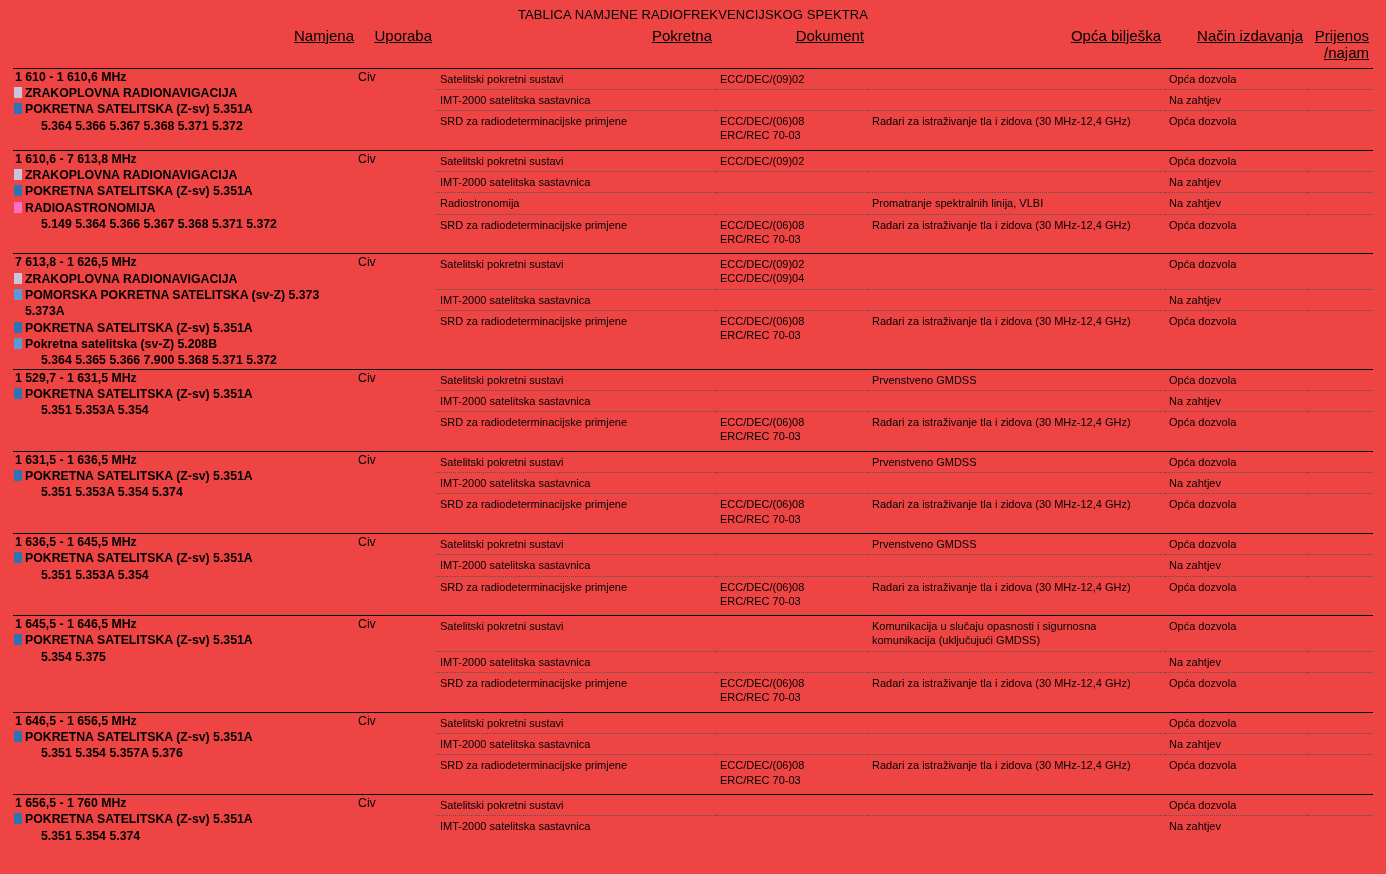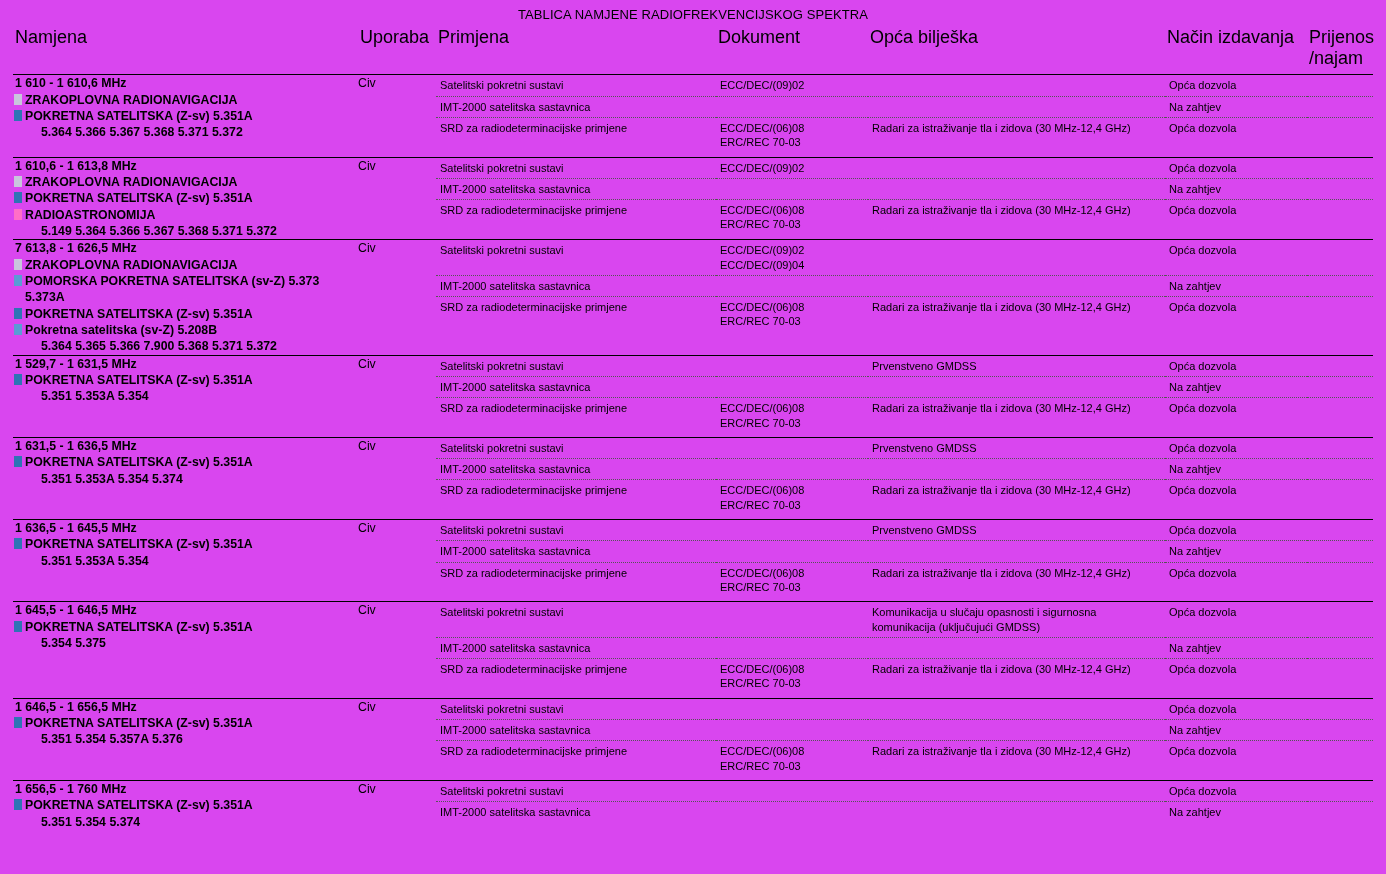--- a/index.html
+++ b/index.html
@@ -8,21 +8,21 @@
     background: #ffffff;
   }
   body {
     font-family: "Liberation Sans", sans-serif;
     color: #000000;
   }
   #page {
     position: relative;
     width: 1386px;
     height: 874px;
-    background: #d946ef;
+    background: #ef4444;
     box-sizing: border-box;
   }
   .doc-title {
     text-align: center;
     font-size: 13px;
     padding-top: 7px;
     padding-bottom: 3px;
     letter-spacing: 0.1px;
   }
   table.spectrum {
@@ -35,25 +35,26 @@
   table.spectrum col.c-namjena   { width: 345px; }
   table.spectrum col.c-uporaba   { width: 78px; }
   table.spectrum col.c-primjena  { width: 280px; }
   table.spectrum col.c-dokument  { width: 152px; }
   table.spectrum col.c-opca      { width: 297px; }
   table.spectrum col.c-nacin     { width: 142px; }
   table.spectrum col.c-prijenos  { width: 66px; }
 
   thead th {
     font-weight: normal;
-    text-align: left;
+    text-align: right;
     vertical-align: top;
-    font-size: 18px;
+    font-size: 15px;
     padding: 2px 4px 6px 2px;
     line-height: 1.15;
+    text-decoration: underline;
   }
   thead tr.head-row th {
     border-bottom: 1.6px solid #000;
   }
   .band-row > td {
     vertical-align: top;
     padding: 0;
     border-top: 1.1px solid #000;
   }
   .band-row:first-of-type > td { border-top: none; }
@@ -122,21 +123,21 @@
         <col class="c-primjena">
       <col class="c-dokument">
         <col class="c-opca">
         <col class="c-nacin">
         <col class="c-prijenos">
     </colgroup>
     <thead>
       <tr class="head-row">
         <th>Namjena</th>
         <th>Uporaba</th>
-        <th>Primjena</th>
+        <th>Pokretna</th>
         <th>Dokument</th>
         <th>Opća bilješka</th>
         <th>Način izdavanja</th>
         <th>
           <span>Prijenos</span><br>
           <span>/najam</span>
         </th>
       </tr>
     </thead>
     <tbody id="band-body">
@@ -178,21 +179,21 @@
                   <td>Radari za istraživanje tla i zidova (30 MHz-12,4 GHz)</td>
                   <td>Opća dozvola</td>
                   <td></td>
                 </tr>
               </tbody>
             </table>
           </td>
         </tr>
         <tr class="band-row">
           <td class="namjena-cell">
-            <div class="band-label">1 610,6 - 1 613,8 MHz</div>
+            <div class="band-label">1 610,6 - 7 613,8 MHz</div>
             <div class="alloc-line"><span class="swatch" style="background: rgb(201, 197, 221);"></span><span>ZRAKOPLOVNA RADIONAVIGACIJA</span></div>
             <div class="alloc-line"><span class="swatch" style="background: rgb(46, 116, 181);"></span><span>POKRETNA SATELITSKA (Z-sv) 5.351A</span></div>
             <div class="alloc-line"><span class="swatch" style="background: rgb(255, 110, 199);"></span><span>RADIOASTRONOMIJA</span></div>
             <div class="footnotes">5.149 5.364 5.366 5.367 5.368 5.371 5.372</div>
           </td>
           <td class="uporaba-cell">Civ</td>
           <td colspan="5">
             <table class="sub-table">
               <colgroup>
                 <col class="s-primjena">
@@ -206,20 +207,27 @@
                   <td>Satelitski pokretni sustavi</td>
                   <td>ECC/DEC/(09)02</td>
                   <td></td>
                   <td>Opća dozvola</td>
                   <td></td>
                 </tr>
                 <tr>
                   <td>IMT-2000 satelitska sastavnica</td>
                   <td></td>
                   <td></td>
+                  <td>Na zahtjev</td>
+                  <td></td>
+                </tr>
+                <tr>
+                  <td>Radiostronomija</td>
+                  <td></td>
+                  <td>Promatranje spektralnih linija, VLBI</td>
                   <td>Na zahtjev</td>
                   <td></td>
                 </tr>
                 <tr class="pad-bottom">
                   <td>SRD za radiodeterminacijske primjene</td>
                   <td>ECC/DEC/(06)08<br>ERC/REC 70-03</td>
                   <td>Radari za istraživanje tla i zidova (30 MHz-12,4 GHz)</td>
                   <td>Opća dozvola</td>
                   <td></td>
                 </tr>

